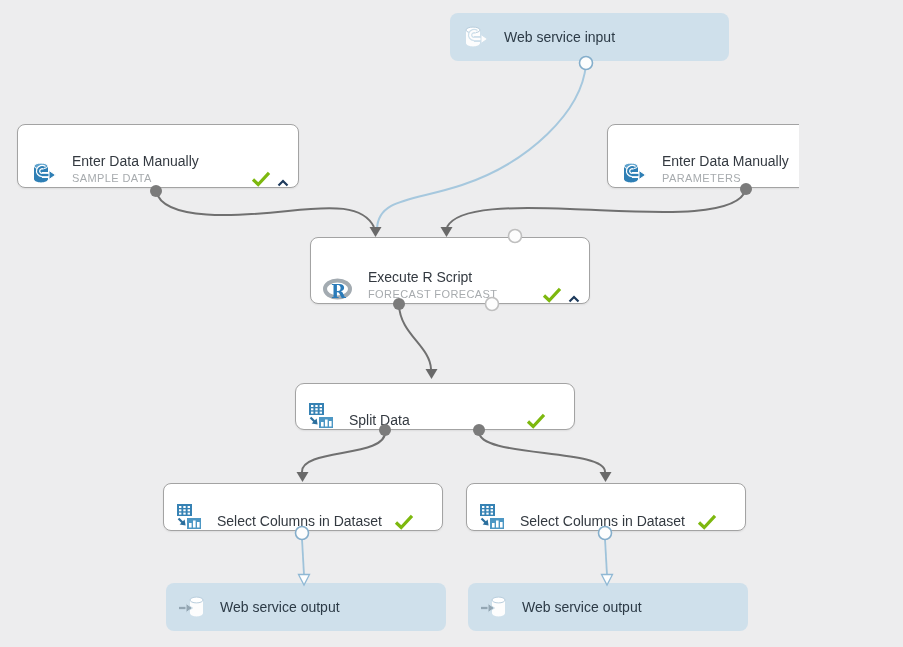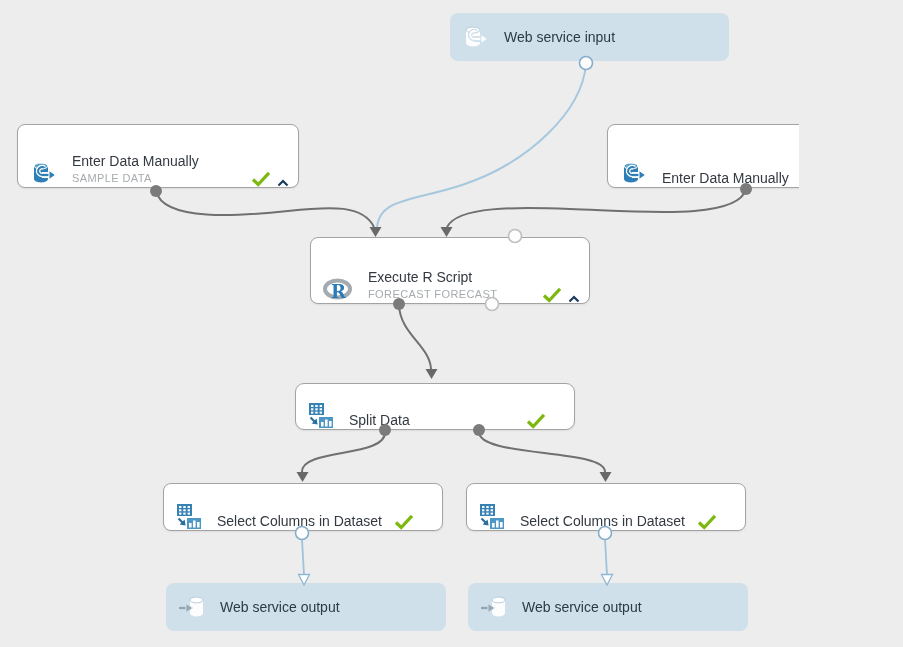--- a/index.html
+++ b/index.html
@@ -73,20 +73,21 @@
         <ellipse cx="11" cy="7" rx="7" ry="2.9" fill="#5ea2cd" stroke="#ffffff" stroke-width="1"></ellipse>
         <path d="M12,16 H20" stroke="#ffffff" stroke-width="6"></path>
         <path d="M12,16 H20" stroke="#2e7fb5" stroke-width="2.3"></path>
         <path d="M12,16 a4,4 0 1 1 2.5,-7.2" fill="none" stroke="#ffffff" stroke-width="4.5"></path>
         <path d="M12,16 a4,4 0 1 1 2.5,-7.2" fill="none" stroke="#2e7fb5" stroke-width="2"></path>
         <polygon points="19,11.5 25.5,16 19,20.5" fill="#2e7fb5" stroke="#ffffff" stroke-width="1"></polygon>
       </svg>
     </span>
     <div class="texts">
       <div class="title">Enter Data Manually</div>
+      <div class="subtitle">PARAMETERS</div>
     </div>
     <span class="check">
       <svg width="20" height="16" viewBox="0 0 20 16">
           <path d="M2,8.5 L7.2,13.5 L18,1.8" stroke="#7db80e" stroke-width="3.2" fill="none"></path>
         </svg>
     </span>
     <span class="chevron">
       <svg width="12" height="8" viewBox="0 0 12 8">
           <path d="M1.5,6.5 L6,2 L10.5,6.5" stroke="#1d3a5c" stroke-width="2.2" fill="none"></path>
         </svg>

